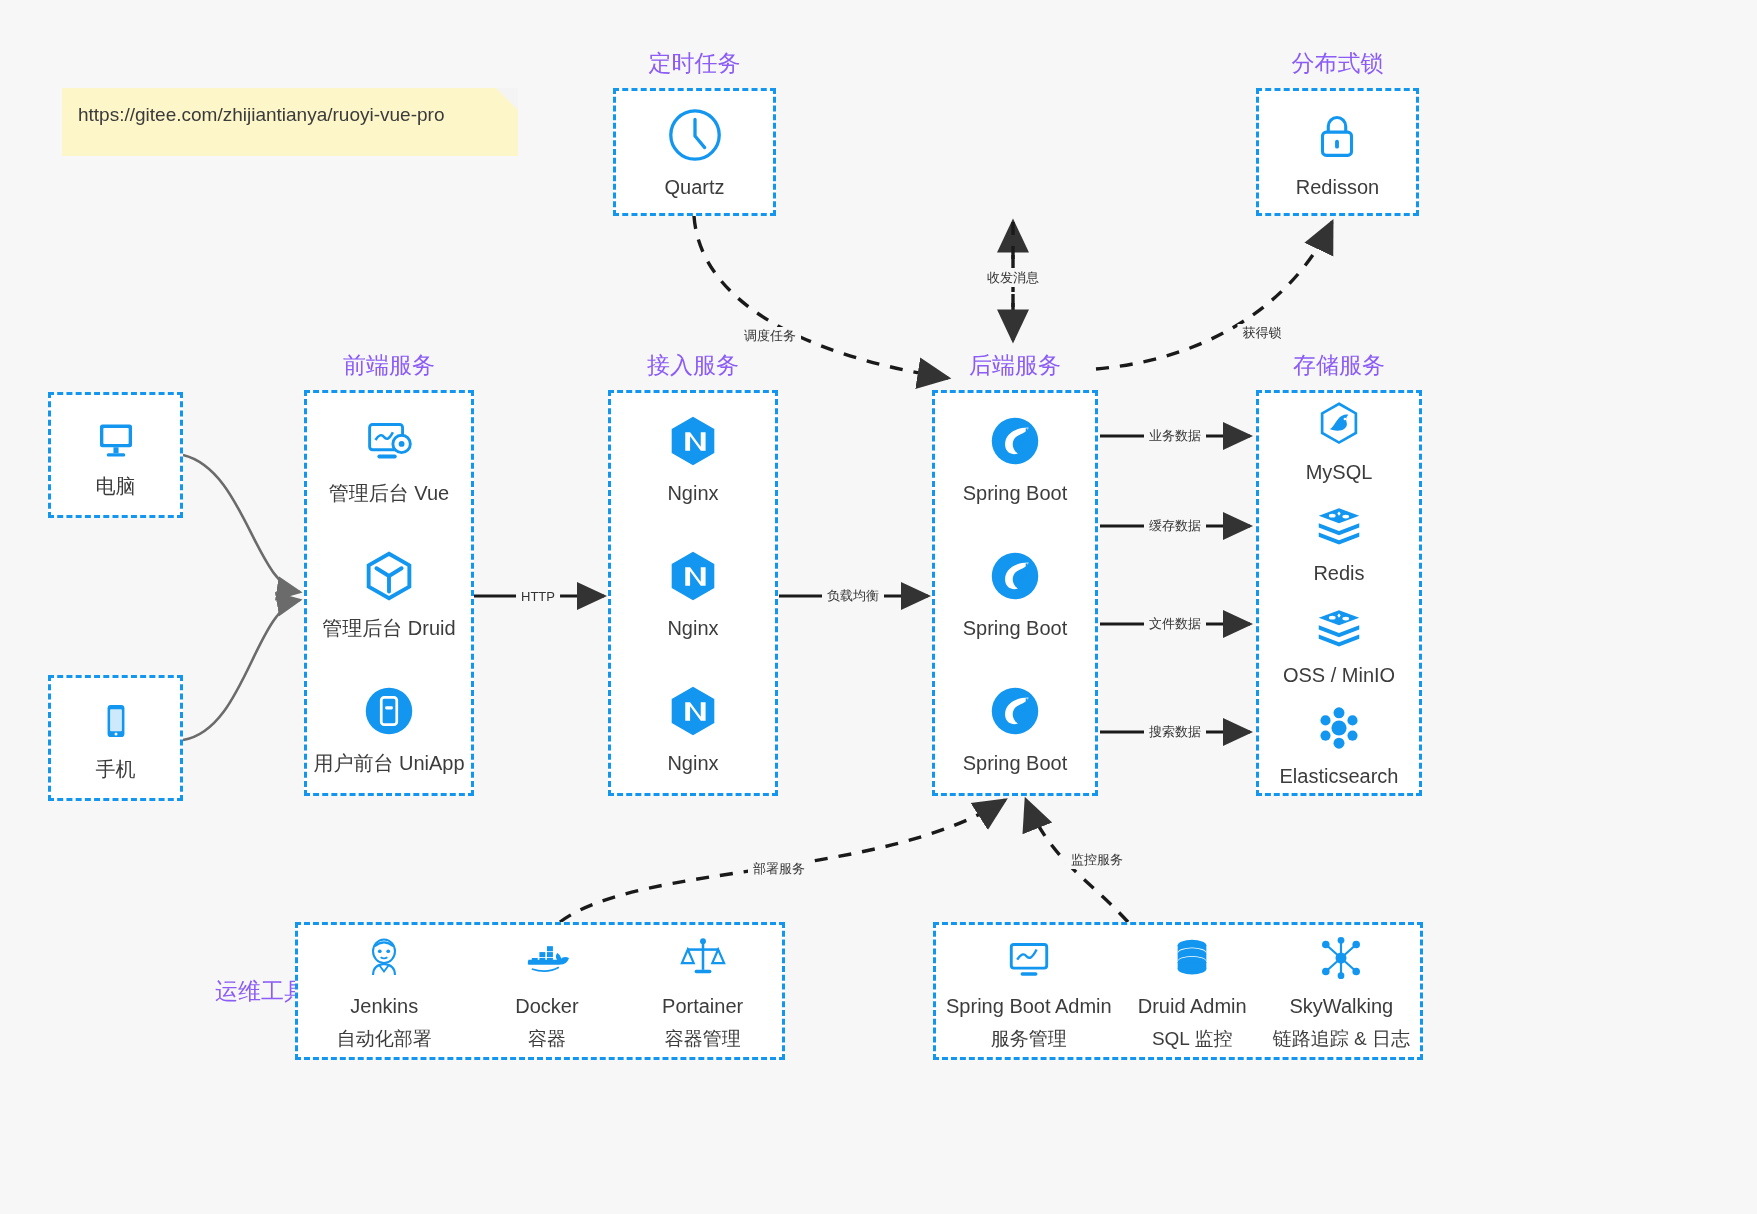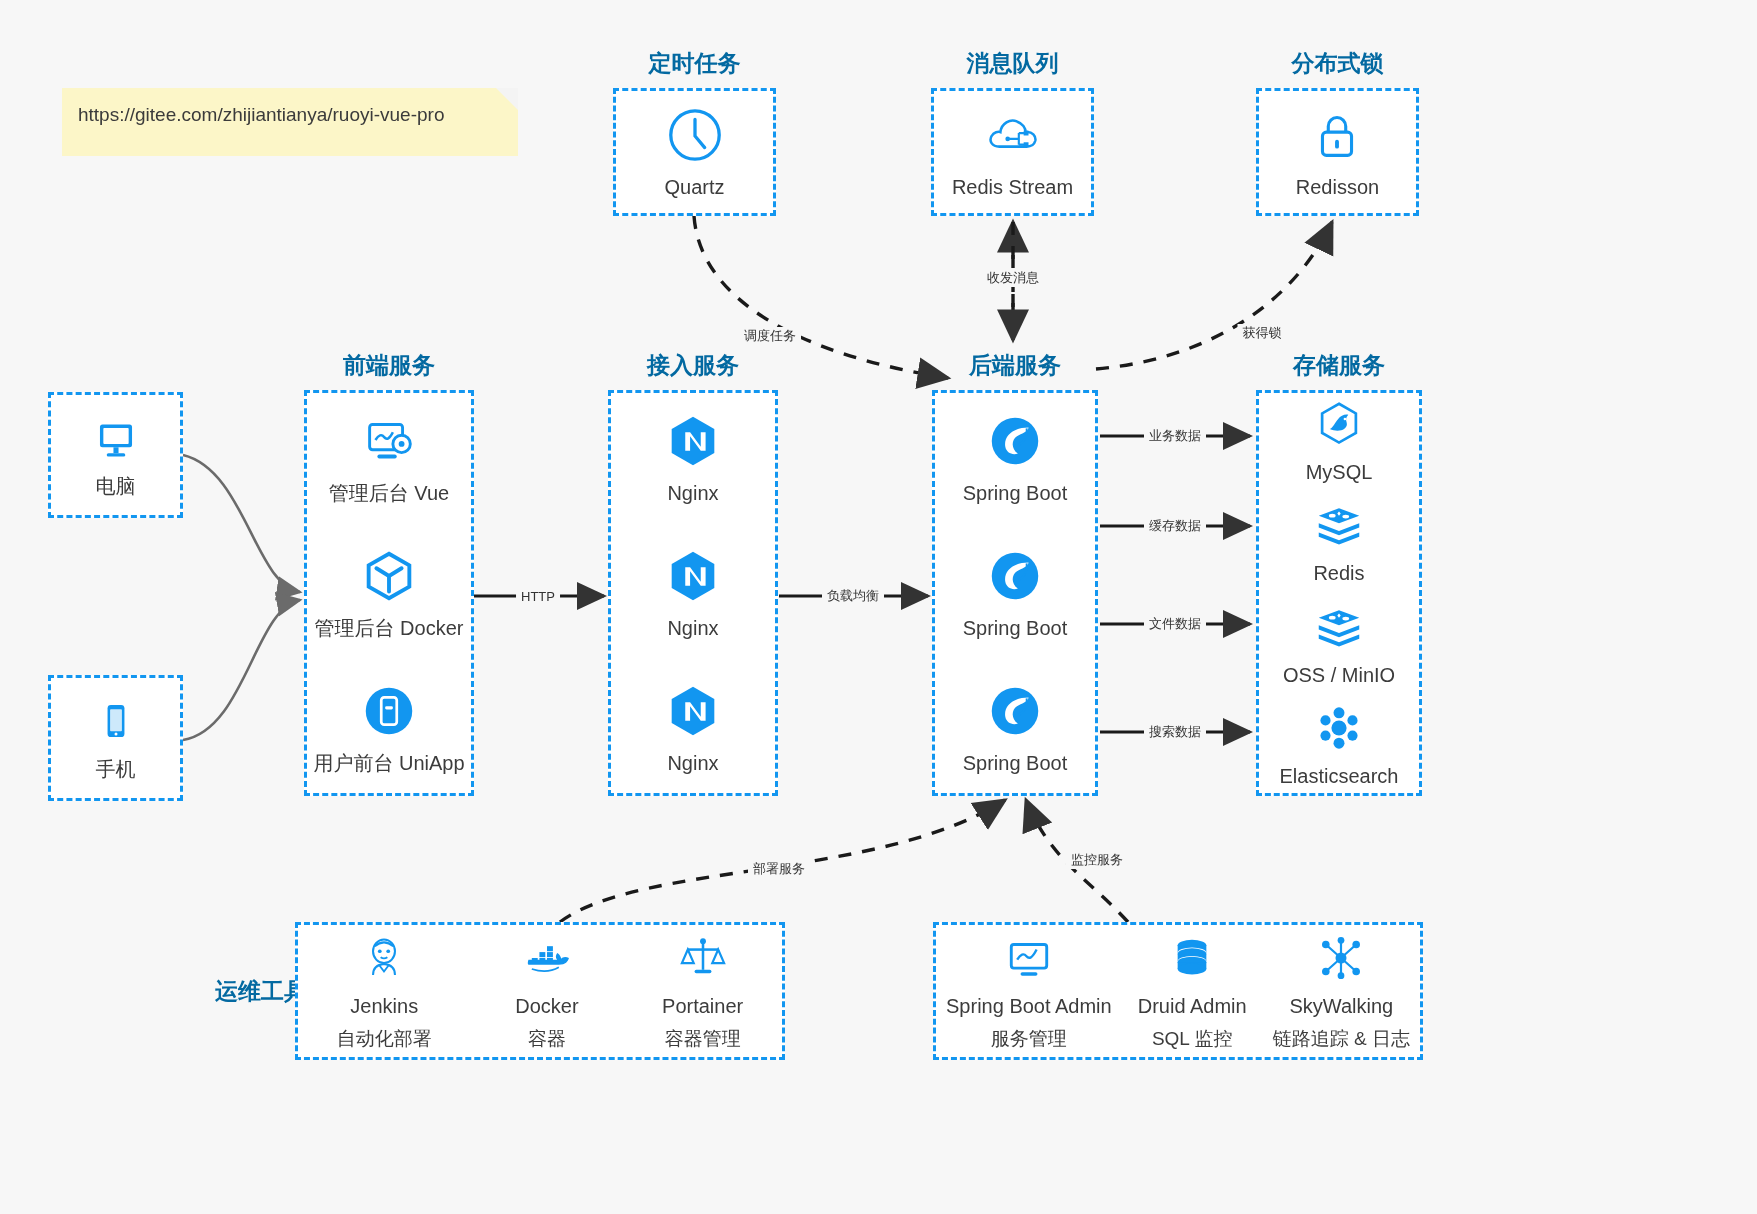--- a/index.html
+++ b/index.html
@@ -19,21 +19,21 @@
     font-size: 19px; color: #3b3b3b; line-height: 1.45;
   }
   .note .fold {
     position: absolute; right: 0; top: 0; width: 0; height: 0;
     border-left: 22px solid transparent; border-top: 22px solid #f4f4f4;
   }
 
   .grp { position: absolute; }
   .grp-title {
     position: absolute; width: 100%; text-align: center;
-    color: #0369a1; font-weight: bold; font-size: 23px;
+    color: #8b5cf6; font-weight: normal; font-size: 23px;
     top: -40px; left: 0; white-space: nowrap;
   }
   .grp-title.side { top: 50%; width: auto; transform: translateY(-50%); line-height: 1.25; }
   .grp-box {
     position: absolute; inset: 0;
     border: 3px dashed #1296f0; background: #fff;
   }
   .grp-inner {
     position: absolute; inset: 0; display: flex;
     flex-direction: column; align-items: center; justify-content: space-around;
@@ -115,36 +115,20 @@
       <div class="node">
         <svg class="ico" viewBox="0 0 64 64">
           <circle cx="32" cy="32" r="25" fill="none" stroke="#1296f0" stroke-width="3.4"></circle>
           <path d="M32 16 L32 33 L42 45" fill="none" stroke="#1296f0" stroke-width="3.4" stroke-linecap="round"></path>
         </svg>
         <div class="node-label">Quartz</div>
       </div>
     </div>
   </div>
 
-  <div class="grp" style="left:931px; top:88px; width:163px; height:128px;">
-    <div class="grp-title">消息队列</div>
-    <div class="grp-box"></div>
-    <div class="grp-inner">
-      <div class="node">
-        <svg class="ico" viewBox="0 0 64 64">
-          <path d="M18 44 C10 44 7 38 10 33 C12 29 17 28 19 29 C20 20 29 15 36 18 C42 20 45 25 45 29 C52 28 56 33 55 38 C54 42 50 44 46 44 Z" fill="none" stroke="#1296f0" stroke-width="2.6"></path>
-          <path d="M28 36 L38 36 M38 30 L38 42 M38 30 L44 30 M38 42 L44 42" stroke="#1296f0" stroke-width="2.2" fill="none"></path>
-          <circle cx="26.5" cy="36" r="2.4" fill="#1296f0"></circle>
-          <rect x="43" y="27.5" width="5" height="5" fill="#1296f0"></rect>
-          <rect x="43" y="39.5" width="5" height="5" fill="#1296f0"></rect>
-        </svg>
-        <div class="node-label">Redis Stream</div>
-      </div>
-    </div>
-  </div>
 
   <div class="grp" style="left:1256px; top:88px; width:163px; height:128px;">
     <div class="grp-title">分布式锁</div>
     <div class="grp-box"></div>
     <div class="grp-inner">
       <div class="node">
         <svg class="ico" viewBox="0 0 64 64">
           <rect x="17" y="29" width="30" height="24" rx="4" fill="none" stroke="#1296f0" stroke-width="3.2"></rect>
           <path d="M23 29 V23 a9 9 0 0 1 18 0 V29" fill="none" stroke="#1296f0" stroke-width="3.2"></path>
           <rect x="30" y="37" width="4" height="9" rx="2" fill="#1296f0"></rect>
@@ -195,21 +179,21 @@
           <circle cx="45" cy="35" r="9" fill="#fff" stroke="#1296f0" stroke-width="3"></circle>
           <circle cx="45" cy="35" r="3" fill="#1296f0"></circle>
         </svg>
         <div class="node-label">管理后台 Vue</div>
       </div>
       <div class="node">
         <svg class="ico" viewBox="0 0 64 64">
           <path d="M32 9 L53 21 L53 43 L32 55 L11 43 L11 21 Z" fill="none" stroke="#1296f0" stroke-width="4"></path>
           <path d="M32 32 L32 48 M32 32 L19 24 M32 32 L45 24" fill="none" stroke="#1296f0" stroke-width="4" stroke-linecap="round"></path>
         </svg>
-        <div class="node-label">管理后台 Docker</div>
+        <div class="node-label">管理后台 Druid</div>
       </div>
       <div class="node">
         <svg class="ico" viewBox="0 0 64 64">
           <circle cx="32" cy="32" r="24" fill="#1296f0"></circle>
           <rect x="24" y="18" width="16" height="28" rx="3" fill="none" stroke="#fff" stroke-width="2.8"></rect>
           <rect x="28" y="27" width="8" height="3.4" rx="1.4" fill="#fff"></rect>
         </svg>
         <div class="node-label">用户前台 UniApp</div>
       </div>
     </div>

